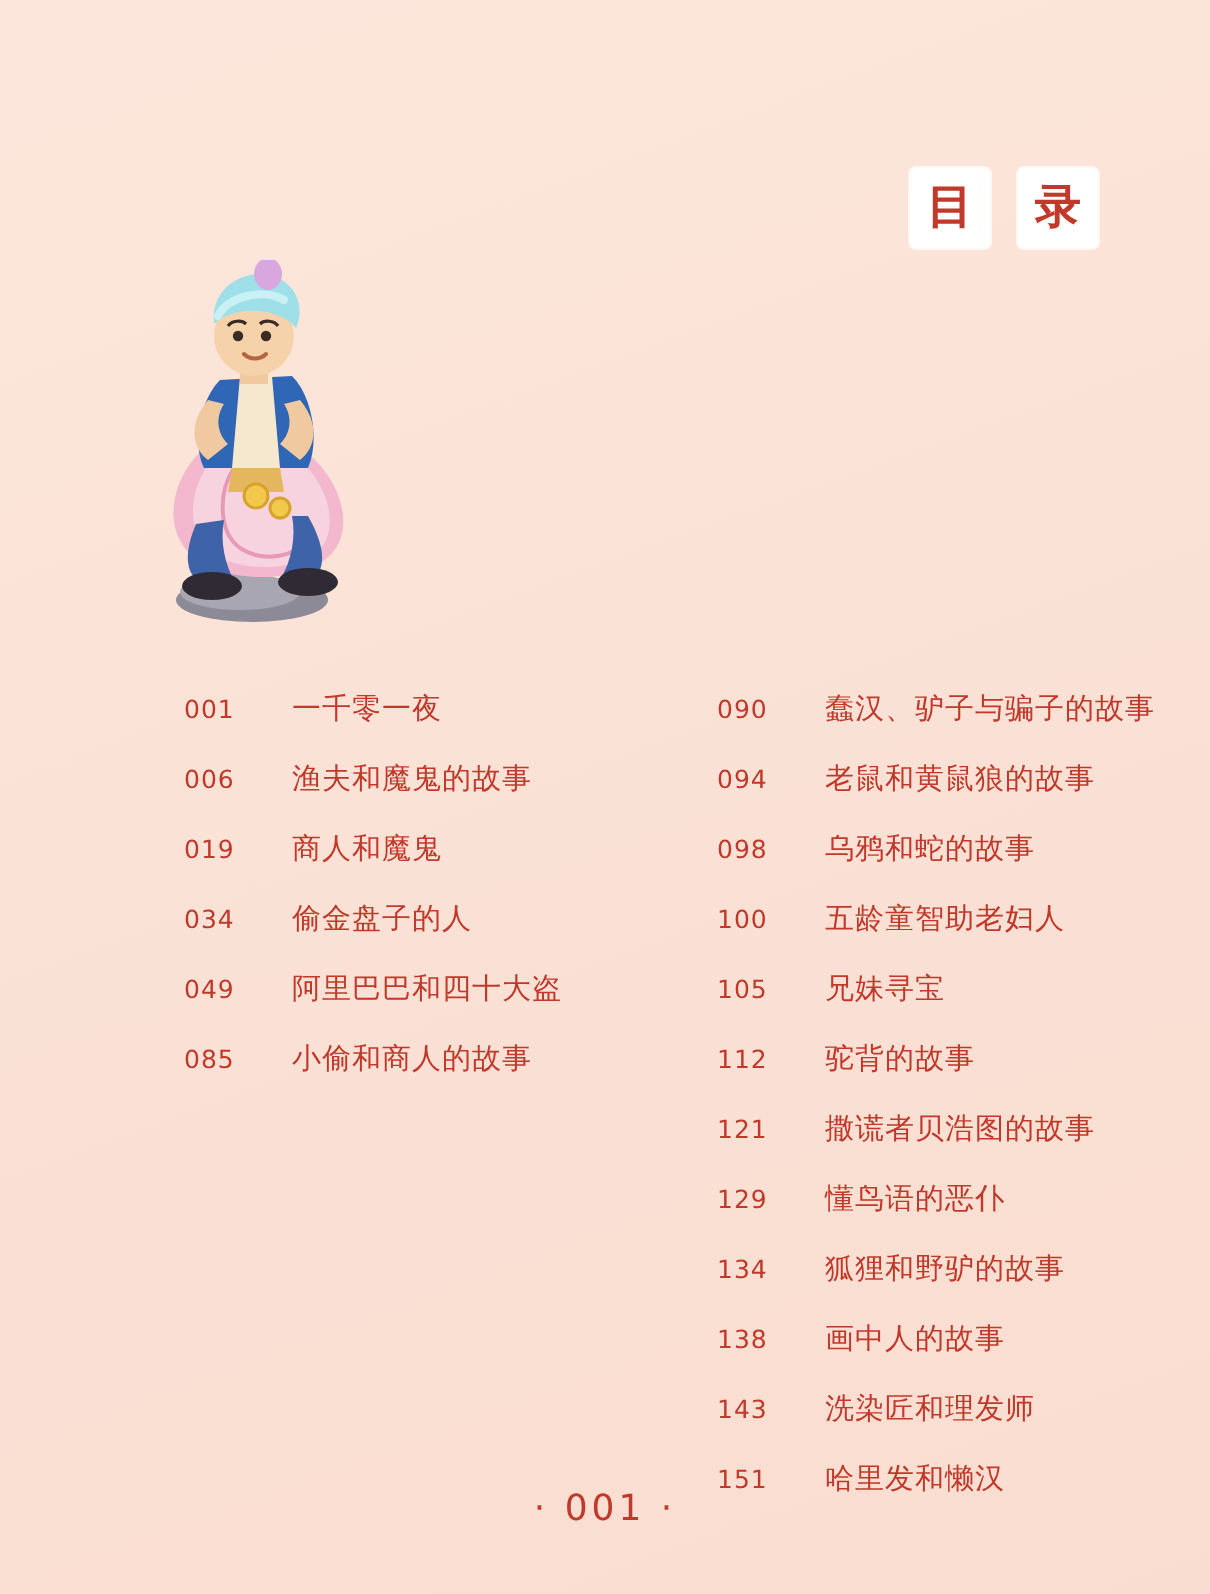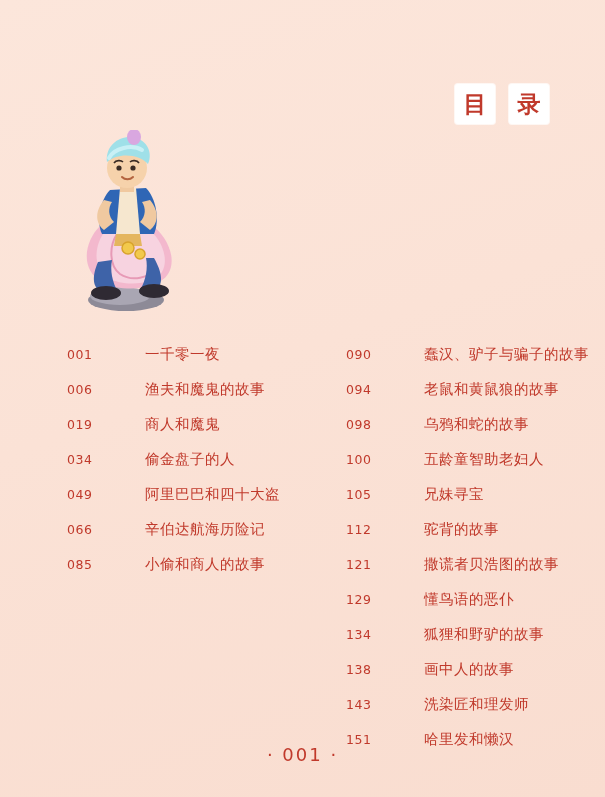--- a/index.html
+++ b/index.html
@@ -55,21 +55,21 @@
   
   .toc {
     position: absolute;
     top: 345px;
     left: 0;
     width: 605px;
     display: flex;
   }
   .col {
     flex: 1;
-    padding-left: 67px;
+    padding-left: 92px;
     box-sizing: border-box;
   }
   .col.right {
     padding-left: 20px;
   }
   .entry {
     display: flex;
     align-items: baseline;
     height: 35px;
   }
@@ -79,21 +79,20 @@
     letter-spacing: 0.5px;
     font-family: "DejaVu Sans", sans-serif;
     width: 54px;
     flex: none;
   }
   .entry .label {
     color: #c0392b;
     font-size: 14.5px;
     font-family: "DejaVu Sans", sans-serif;
     letter-spacing: 0.5px;
-    margin-left: 24px;
   }
 
   
   .footer {
     position: absolute;
     bottom: 32px;
     left: 0;
     width: 605px;
     text-align: center;
     color: #c0392b;
@@ -171,24 +170,20 @@
       </div>
       <div class="entry">
         <span class="num">034</span>
         <span class="label">偷金盘子的人</span>
       </div>
       <div class="entry">
         <span class="num">049</span>
         <span class="label">阿里巴巴和四十大盗</span>
       </div>
       <div class="entry">
-        <span class="num">066</span>
-        <span class="label">辛伯达航海历险记</span>
-      </div>
-      <div class="entry">
         <span class="num">085</span>
         <span class="label">小偷和商人的故事</span>
       </div>
     </div>
 
     <div class="col right">
       <div class="entry">
         <span class="num">090</span>
         <span class="label">蠢汉、驴子与骗子的故事</span>
       </div>

